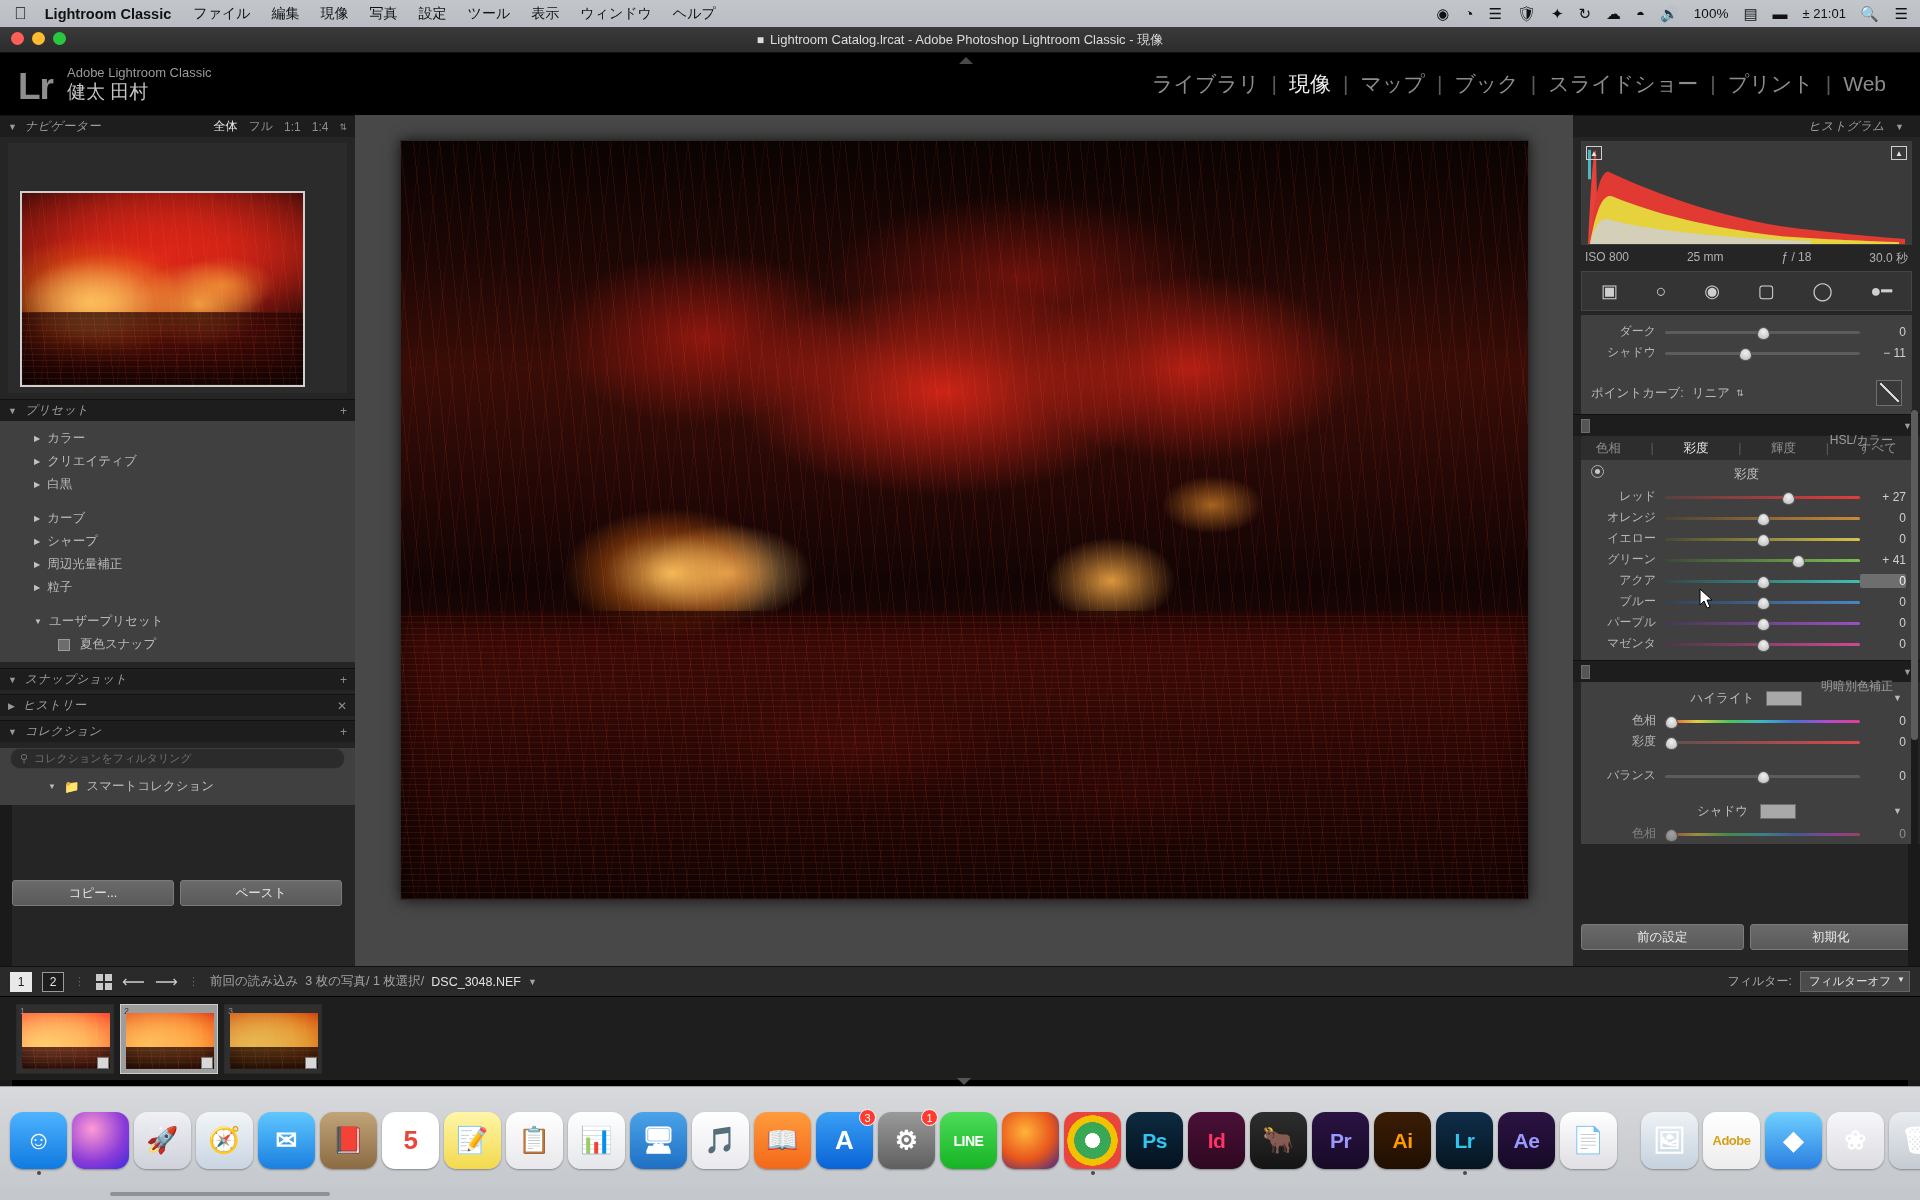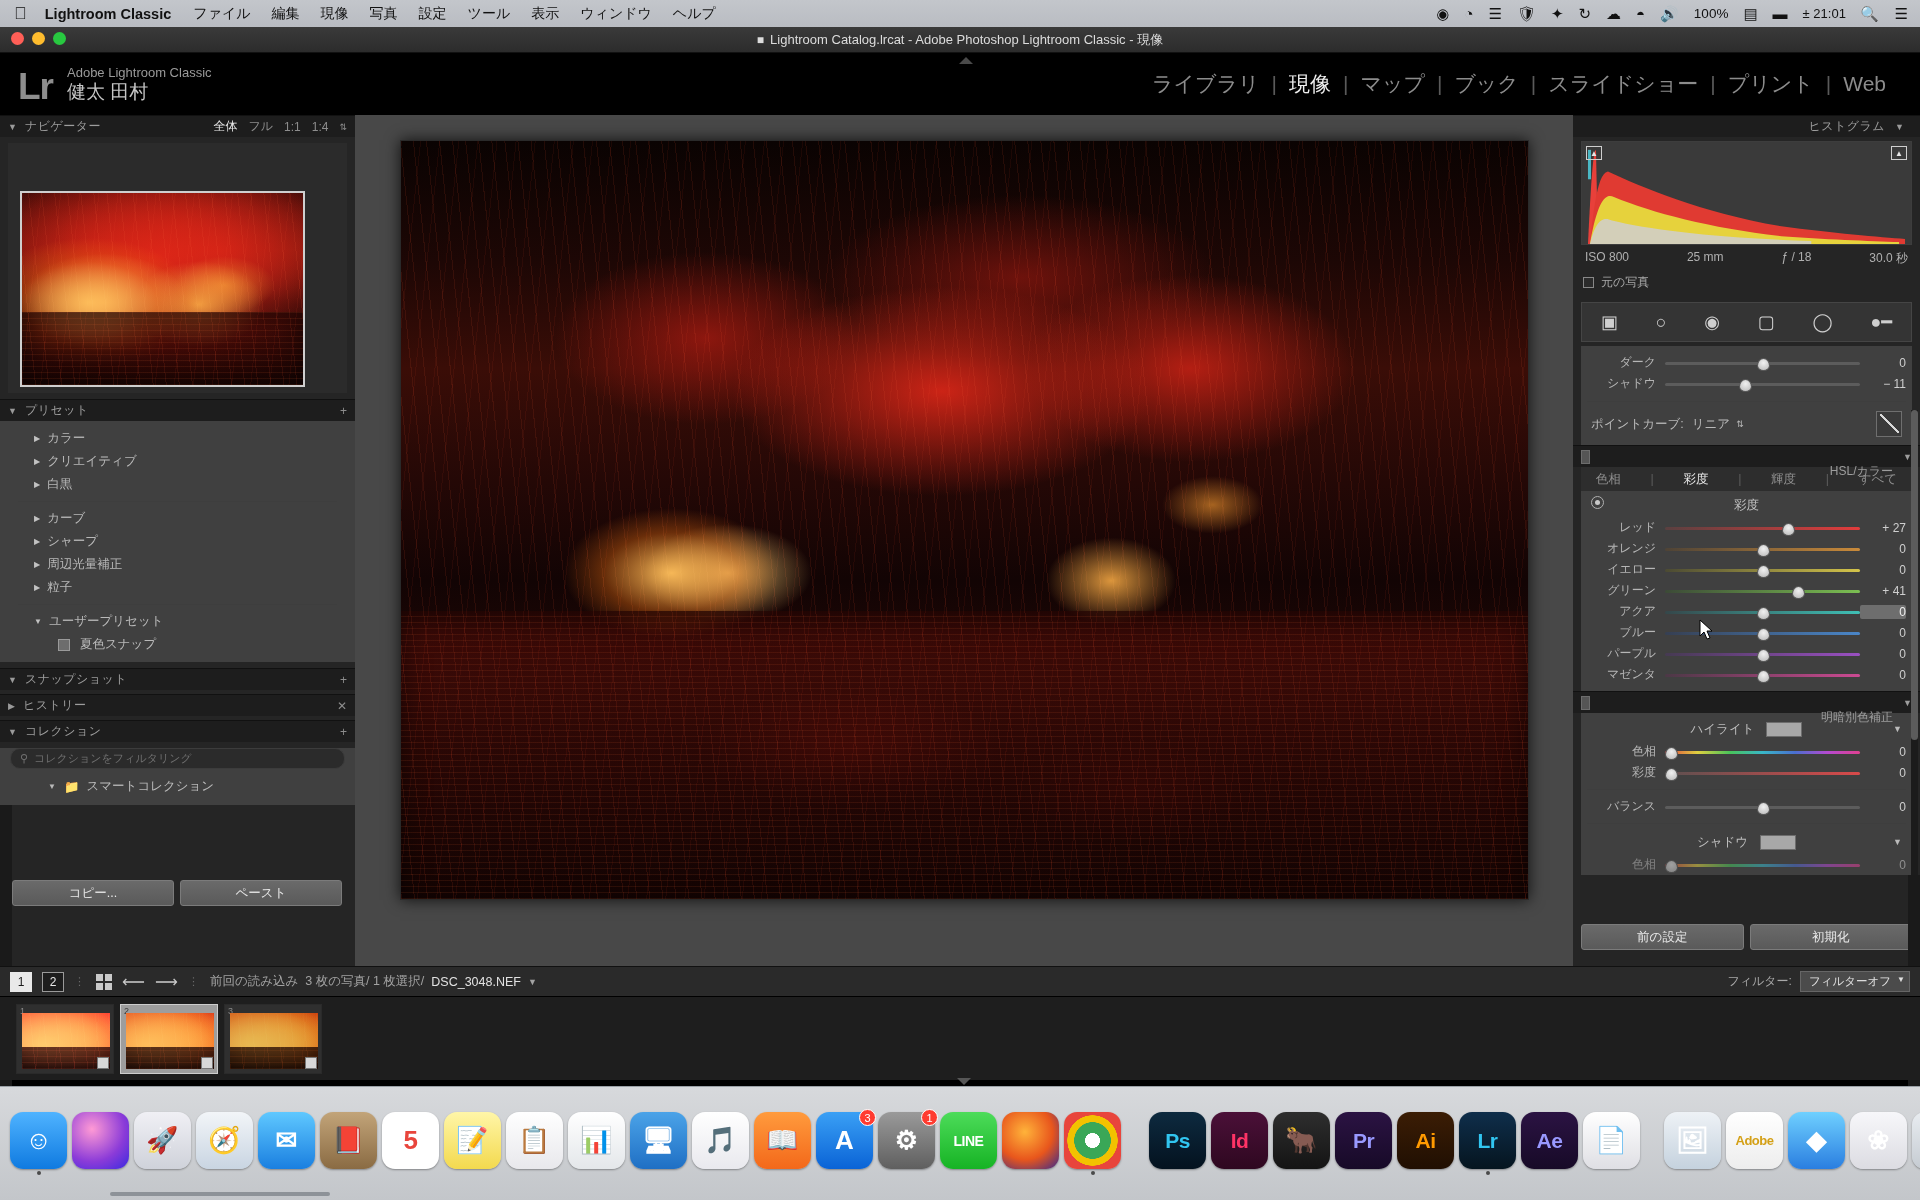--- a/index.html
+++ b/index.html
@@ -48,21 +48,21 @@
   .leftpanel  { position:absolute; left:0;    top:0; width:355px;  height:851px; background:#252525; }
   .center     { position:absolute; left:355px;top:0; width:1218px; height:851px; background:#484848; }
   .rightpanel { position:absolute; left:1573px;top:0;width:347px;  height:851px; background:#252525; }
 
   .handle { position:absolute; width:12px; height:851px; background:#1a1a1a; }
 
   
   .pgrp-head { height:22px; background:#1d1d1d; display:flex; align-items:center;
                padding:0 8px; font-size:12px; color:#9d9d9d; border-top:1px solid #111;}
   .pgrp-head .tri { font-size:9px; margin-right:8px; color:#9a9a9a; }
-  .pgrp-head .ttl { letter-spacing:.5px; }
+  .pgrp-head .ttl { letter-spacing:.5px;font-style:italic; }
   .pgrp-head .rgt { margin-left:auto; display:flex; gap:11px; align-items:center; color:#8d8d8d; }
   .pgrp-head .rgt .on { color:#e8e8e8; }
   .pgrp-body { background:#404040; }
 
   
   .navbox { margin:6px 8px 0 8px; height:250px; background:#2b2b2b; position:relative; }
   .navthumb { position:absolute; left:12px; top:48px; width:285px; height:196px;
               border:2px solid #cfcfcf; overflow:hidden; }
 
   
@@ -439,24 +439,20 @@
       <span style="position:absolute;right:4px;top:4px;width:16px;height:14px;border:1px solid #cfcfcf;color:#e5e5e5;font-size:8px;text-align:center;line-height:13px;">▲</span>
     </div>
 
     <div class="exif">
       <span>ISO 800</span>
       <span>25 mm</span>
       <span>ƒ / 18</span>
       <span>30.0 秒</span>
     </div>
 
-    <div class="origrow">
-      <span class="mini-chk"></span>
-      <span>元の写真</span>
-    </div>
 
     <div class="toolstrip">
       <span style="font-size:18px;color:#cfcfcf">▣</span>
       <span style="font-size:18px;color:#cfcfcf">○</span>
       <span style="font-size:18px;color:#cfcfcf">◉</span>
       <span style="font-size:18px;color:#cfcfcf">▢</span>
       <span style="font-size:18px;color:#cfcfcf">◯</span>
       <span style="font-size:18px;color:#cfcfcf">●━</span>
     </div>
 
@@ -773,21 +769,21 @@
         <span style="font-size: 26px;">⚙</span>
         <span class="dbadge">1</span>
       </div>
       <div class="dicon" style="background: linear-gradient(rgb(77, 220, 90), rgb(22, 179, 36));">
         <span class="lbl" style="color: rgb(255, 255, 255); font-size: 14px;">LINE</span>
       </div>
       <div class="dicon" style="background: radial-gradient(circle at 40% 35%, rgb(255, 179, 58), rgb(232, 86, 28) 55%, rgb(59, 42, 140));"></div>
       <div class="dicon" style="background: radial-gradient(circle, rgb(255, 255, 255) 18%, rgb(58, 167, 87) 19%, rgb(58, 167, 87) 45%, rgb(242, 194, 0) 46%, rgb(242, 194, 0) 62%, rgb(232, 69, 60) 63%);">
         <span class="drun"></span>
       </div>
-      <div class="dicon" style="background: linear-gradient(rgb(13, 42, 63), rgb(4, 18, 31)); margin-left: 23px;">
+      <div class="dicon" style="background: linear-gradient(rgb(13, 42, 63), rgb(4, 18, 31));">
         <span class="lbl" style="color: rgb(49, 197, 240);">Ps</span>
       </div>
       <div class="dicon" style="background: linear-gradient(rgb(75, 16, 56), rgb(46, 8, 32));">
         <span class="lbl" style="color: rgb(255, 51, 102);">Id</span>
       </div>
       <div class="dicon" style="background: linear-gradient(rgb(46, 46, 46), rgb(20, 20, 20));">
         <span style="font-size: 26px;">🐂</span>
       </div>
       <div class="dicon" style="background: linear-gradient(rgb(43, 19, 67), rgb(23, 10, 39));">
         <span class="lbl" style="color: rgb(153, 153, 255);">Pr</span>

